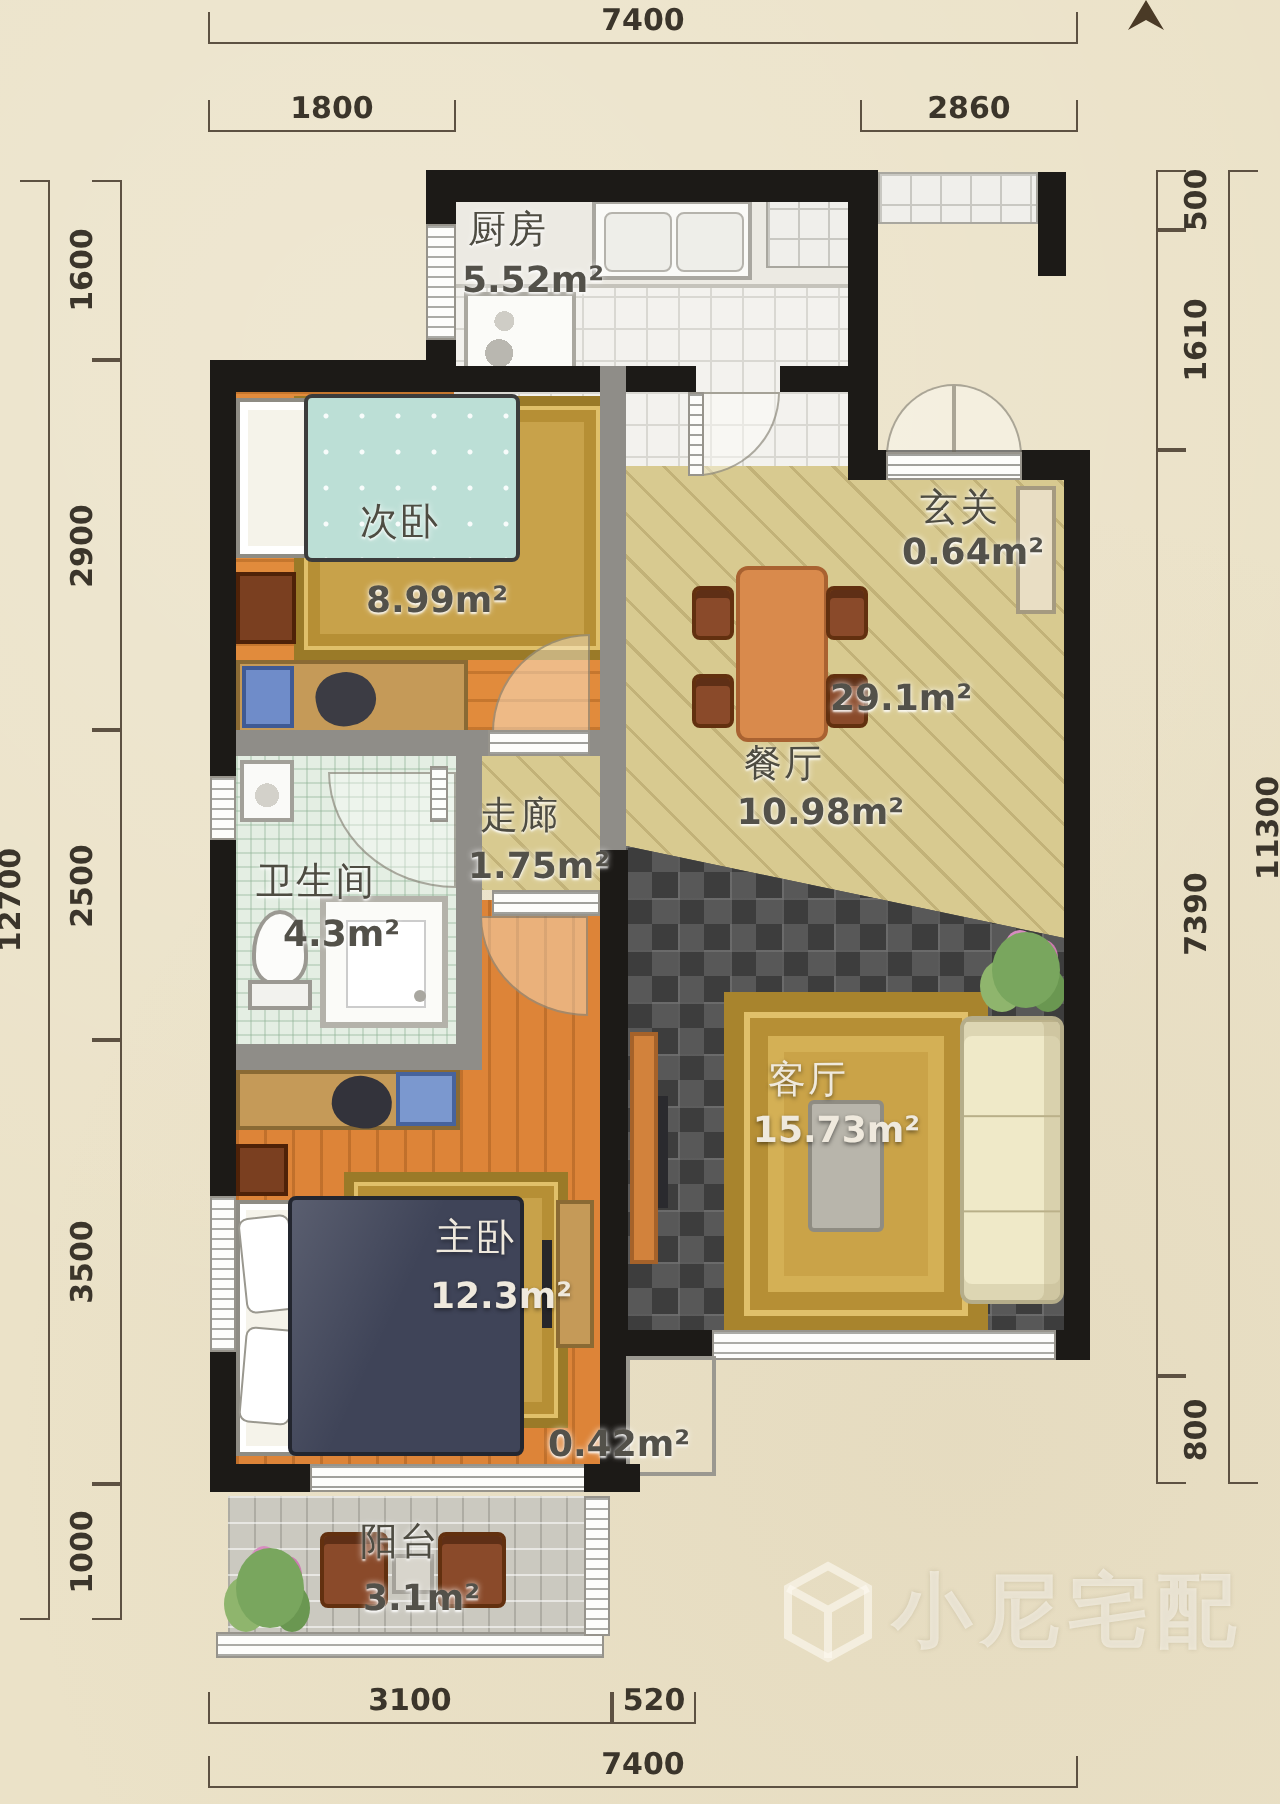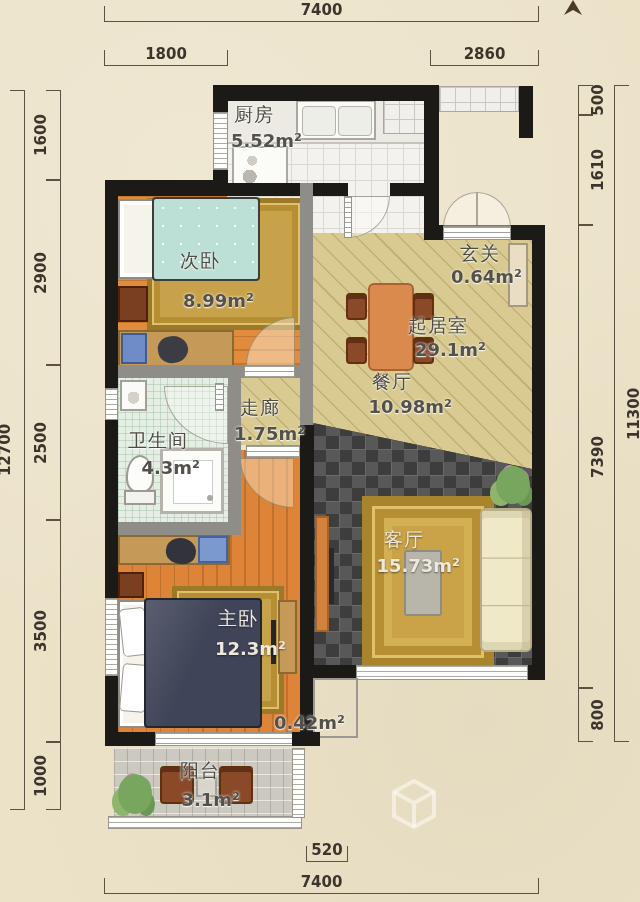--- a/index.html
+++ b/index.html
@@ -180,21 +180,20 @@
   <div class="abs doorband" style="left:215px;top:383px;width:9px;height:28px"></div>
   <div class="abs doorband" style="left:246px;top:445px;width:54px;height:13px"></div>
   <div class="abs arc" style="left:240px;top:458px;width:54px;height:50px;border-radius:0 0 0 100%;background:rgba(255,244,225,.4)"></div>
 
   <div class="abs lbl-name" style="left:234px;top:102px;width:64px">厨房</div>
   <div class="abs lbl-area" style="left:224px;top:130px;width:78px">5.52m²</div>
   <div class="abs lbl-name" style="left:180px;top:248px;width:64px">次卧</div>
   <div class="abs lbl-area" style="left:172px;top:290px;width:82px">8.99m²</div>
   <div class="abs lbl-name" style="left:460px;top:241px;width:64px">玄关</div>
   <div class="abs lbl-area" style="left:450px;top:266px;width:72px">0.64m²</div>
-  <div class="abs lbl-name" style="left:408px;top:313px;width:94px">起居室</div>
   <div class="abs lbl-area" style="left:414px;top:339px;width:72px">29.1m²</div>
   <div class="abs lbl-name" style="left:372px;top:369px;width:64px">餐厅</div>
   <div class="abs lbl-area" style="left:352px;top:396px;width:100px">10.98m²</div>
   <div class="abs lbl-name" style="left:240px;top:395px;width:60px">走廊</div>
   <div class="abs lbl-area" style="left:234px;top:423px;width:70px">1.75m²</div>
   <div class="abs lbl-name" style="left:128px;top:428px;width:84px">卫生间</div>
   <div class="abs lbl-area" style="left:138px;top:457px;width:62px">4.3m²</div>
   <div class="abs lbl-name" style="left:384px;top:527px;width:64px;color:#efe9dd;text-shadow:0 1px 2px rgba(0,0,0,.5)">客厅</div>
   <div class="abs lbl-area" style="left:374px;top:555px;width:86px;color:#efe9dd;text-shadow:0 1px 2px rgba(0,0,0,.5)">15.73m²</div>
   <div class="abs lbl-name" style="left:218px;top:606px;width:62px;color:#efe9dd;text-shadow:0 1px 2px rgba(0,0,0,.45)">主卧</div>
@@ -241,35 +240,39 @@
   <div class="abs dimv line-left lab-right" style="left:578px;top:225px;width:15px;height:463px">
       <span>7390</span>
     </div>
   <div class="abs dimv line-left lab-right" style="left:578px;top:688px;width:15px;height:54px">
       <span>800</span>
     </div>
   <div class="abs dimv line-left lab-right" style="left:614px;top:85px;width:15px;height:657px">
       <span>11300</span>
     </div>
 
+  <div class="abs dimh" style="left:104px;top:846px;width:202px;height:16px">
+      <span>3100</span>
+    </div>
   <div class="abs dimh" style="left:306px;top:846px;width:42px;height:16px">
       <span>520</span>
     </div>
   <div class="abs dimh" style="left:104px;top:878px;width:435px;height:16px">
       <span>7400</span>
     </div>
 
   <div class="abs" style="left:562px;top:0px;width:22px;height:18px">
     <svg width="22" height="18" viewBox="0 0 22 18">
         <path d="M11 0 L20 15 L11 10 L2 15 Z" fill="#4a3a26"></path>
       </svg>
   </div>
 
   <div class="abs watermark" style="left:390px;top:778px">
     <svg width="48" height="52" viewBox="0 0 48 52">
       <g fill="none" stroke="rgba(253,250,242,0.6)" stroke-width="4">
         <path d="M24 3 L44 14 L44 38 L24 49 L4 38 L4 14 Z"></path>
         <path d="M4 14 L24 25 L44 14 M24 25 L24 49"></path>
       </g>
     </svg>
+    <span>小尼宅配</span>
   </div>
 
 </div>
 
 </body></html>

